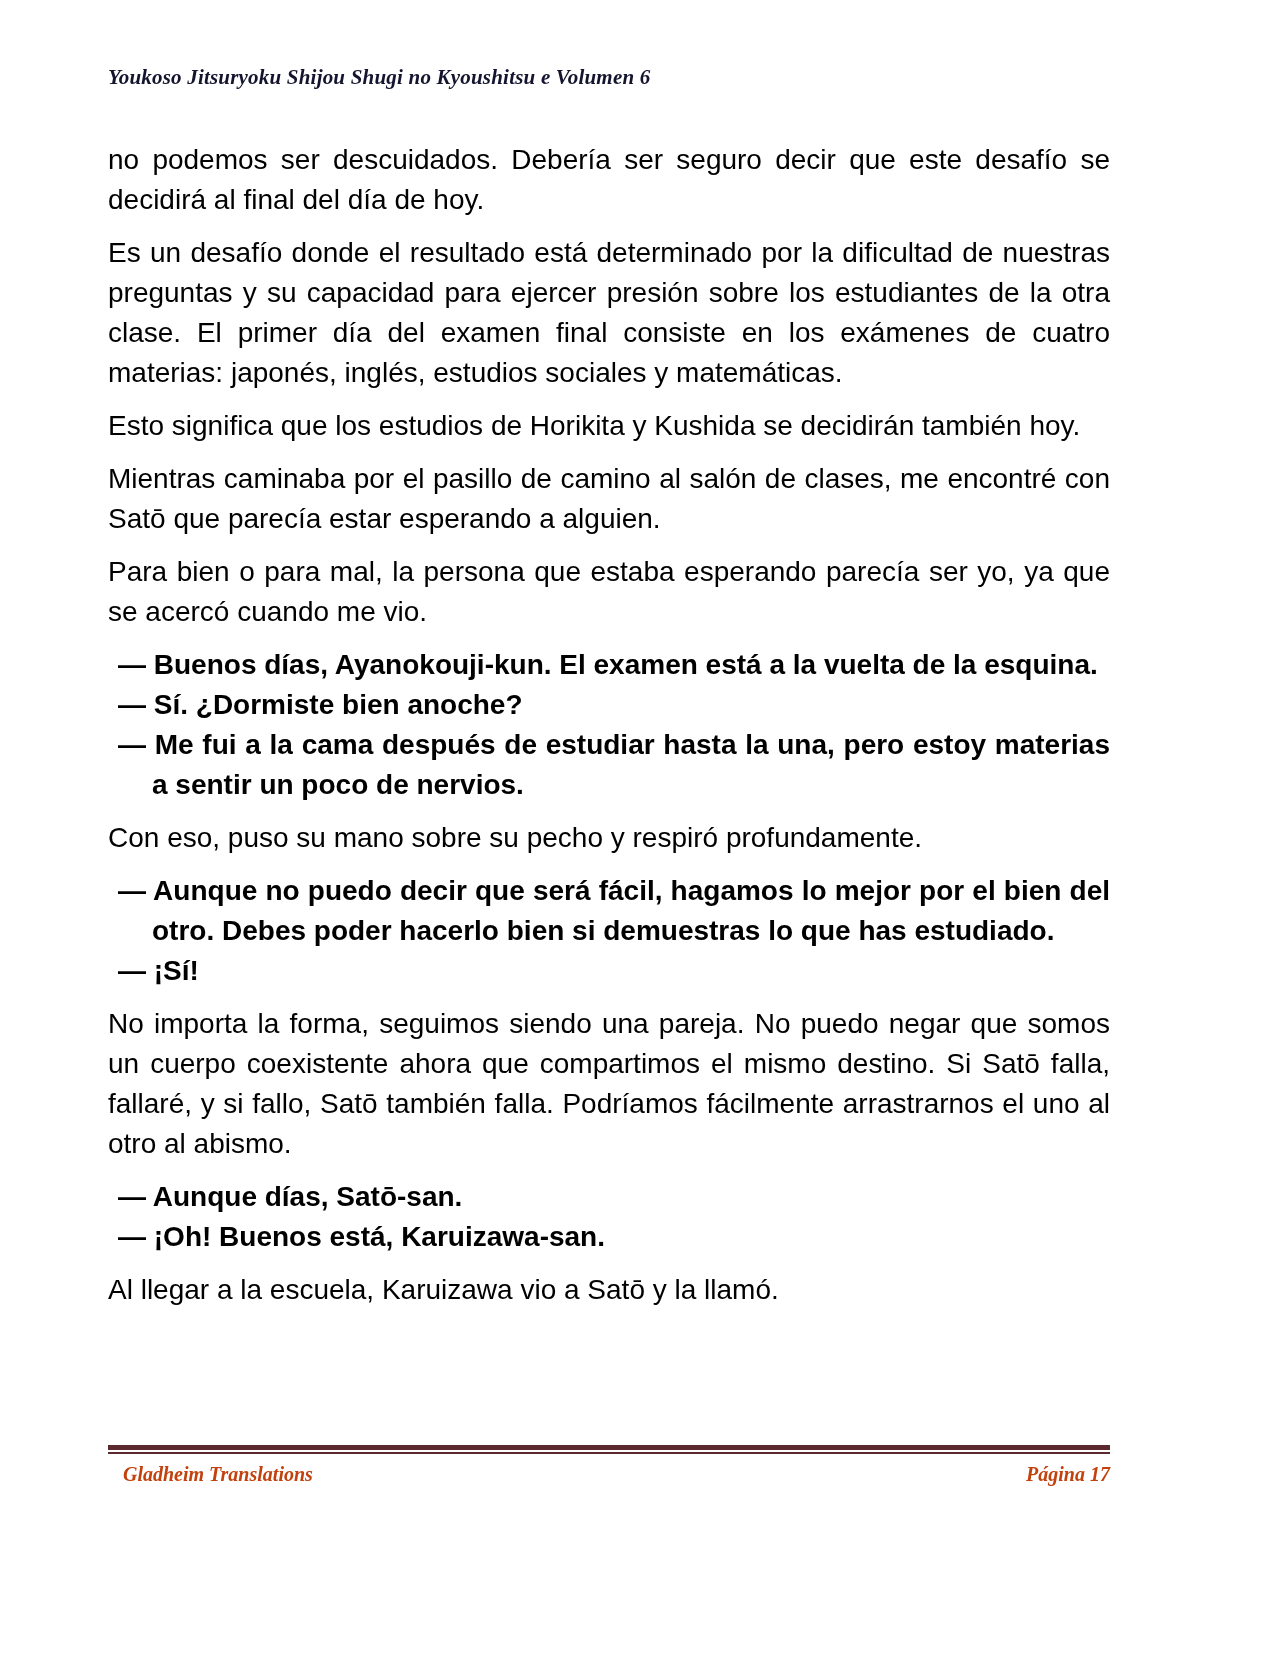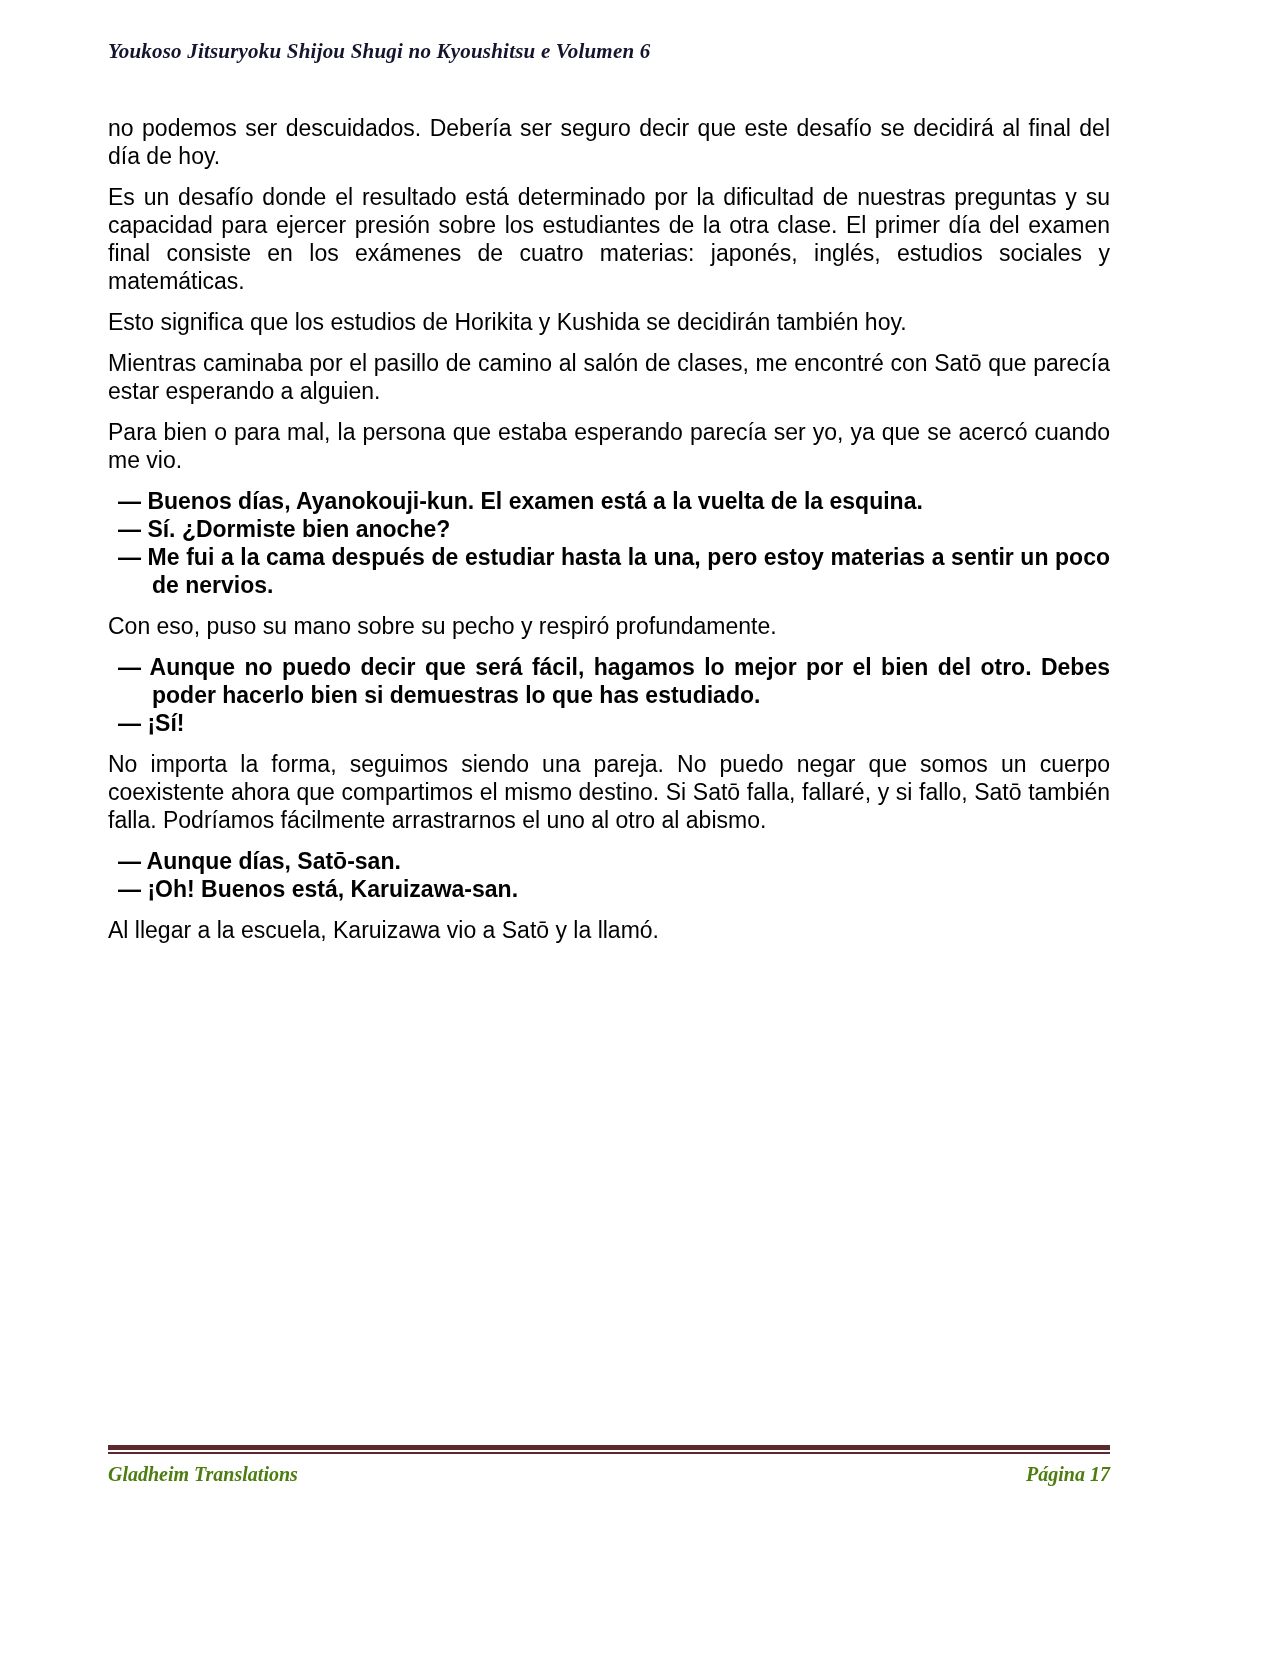--- a/index.html
+++ b/index.html
@@ -6,38 +6,38 @@
     margin: 0;
     padding: 0;
     background: #ffffff;
   }
   .page {
     position: relative;
     width: 1280px;
     height: 1656px;
     background: #ffffff;
     box-sizing: border-box;
-    padding: 38px 170px 0 108px;
+    padding: 64px 170px 0 108px;
     font-family: "Liberation Sans", sans-serif;
     color: #000000;
     overflow: hidden;
   }
   .doc-header {
     font-family: "Liberation Serif", serif;
     font-weight: bold;
     font-style: italic;
     font-size: 21px;
     color: #14142e;
     letter-spacing: 0.2px;
     line-height: 26px;
     margin-bottom: 50px;
   }
   .content {
-    font-size: 23px;
-    line-height: 28px;
+    font-size: 28px;
+    line-height: 40px;
     margin-top: 12px;
   }
   .para {
     margin: 0 0 13px 0;
     text-align: justify;
   }
   .dialogue-group {
     margin: 0 0 13px 0;
     font-weight: bold;
   }
@@ -59,21 +59,22 @@
     border-bottom: 2px solid #5c2a2e;
   }
   .footer-row {
     display: flex;
     justify-content: space-between;
     margin-top: 9px;
     font-family: "Liberation Serif", serif;
     font-weight: bold;
     font-style: italic;
     font-size: 20px;
-    color: #4d7c0f;
+    color: #c2410c;
+    margin-left: 15px;
   }
 </style>
 </head>
 <body>
 
 <div class="page">
 
   <div class="doc-header">Youkoso Jitsuryoku Shijou Shugi no Kyoushitsu e Volumen 6</div>
 
   <div class="content">

